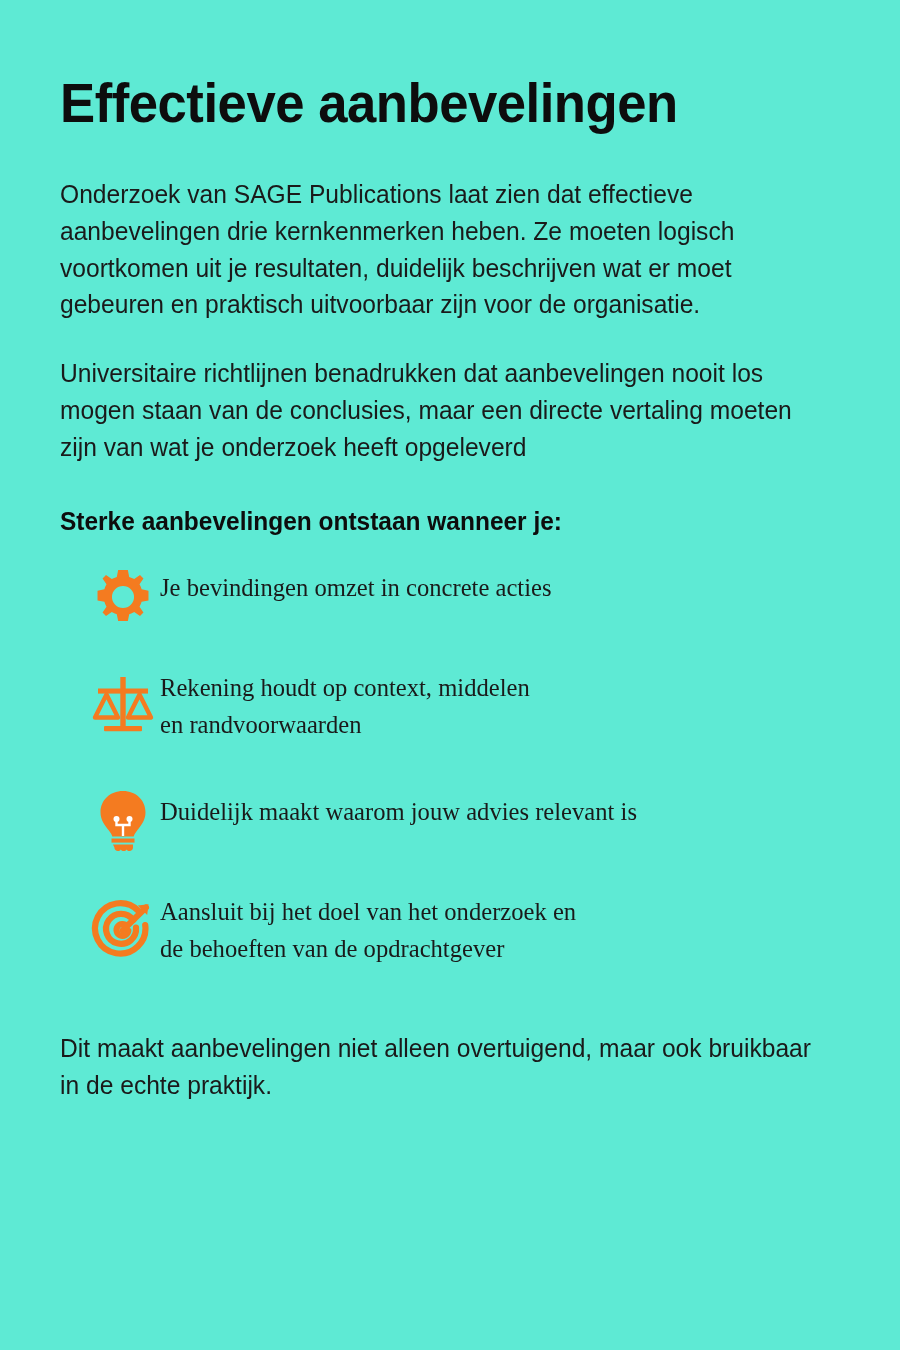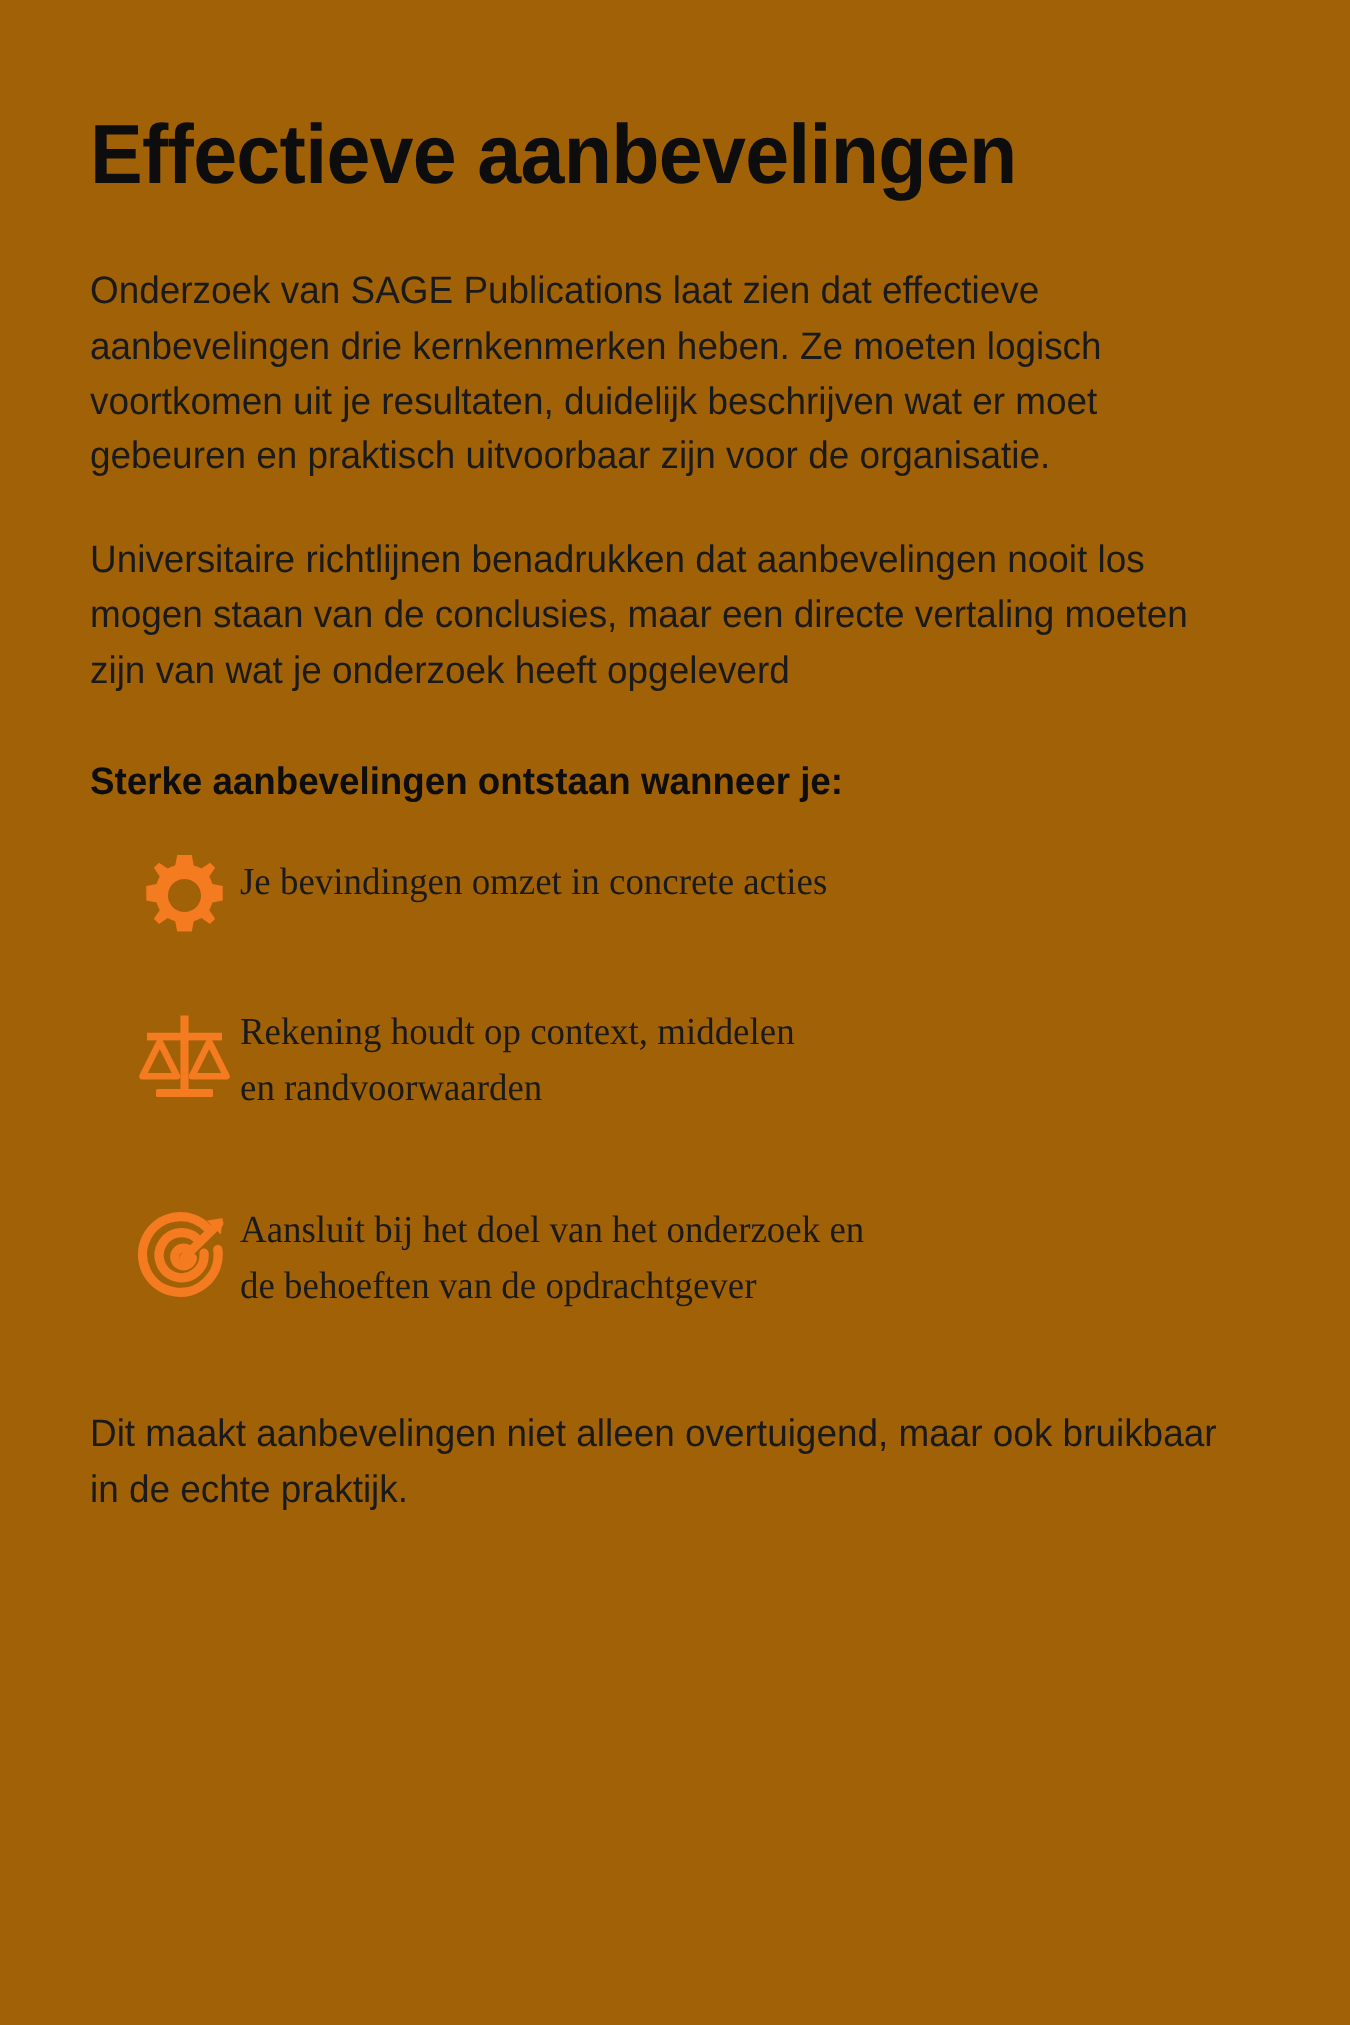--- a/index.html
+++ b/index.html
@@ -12,21 +12,21 @@
     height: 1350px;
     font-family: "Liberation Sans", sans-serif;
     color: #111111;
     overflow: hidden;
   }
 
   .page {
     position: relative;
     width: 900px;
     height: 1350px;
-    background: #a16207;
+    background: #5eead4;
     box-sizing: border-box;
     padding: 0 60px;
   }
 
   
   .title {
     margin: 0;
     padding-top: 74px;
     font-size: 56px;
     line-height: 1.04;
@@ -139,20 +139,34 @@
           <rect x="8" y="14.5" width="50" height="5.1" fill="#F47B20"></rect>
           <rect x="14" y="52" width="38" height="5.3" rx="1" fill="#F47B20"></rect>
           <path d="M16.5 20.5 L28 43.5 L5 43.5 Z" fill="none" stroke="#F47B20" stroke-width="4.4" stroke-linejoin="round"></path>
           <path d="M49.5 20.5 L61 43.5 L38 43.5 Z" fill="none" stroke="#F47B20" stroke-width="4.4" stroke-linejoin="round"></path>
         </svg>
       </span>
       <span class="feature-text">Rekening houdt op context, middelen
 en randvoorwaarden</span>
     </li>
 
+    <li class="feature-item">
+      <span class="feature-icon">
+        <svg width="52" height="64" viewBox="0 0 52 64" aria-hidden="true">
+          <path fill="#F47B20" d="M26 2 C12.8 2 3.5 11.4 3.5 23.2 c0 8.2 4.4 13.2 8.2 18.0 c1.8 2.3 3.1 4.2 3.6 6.2 l21.4 0 c0.5-2.0 1.8-3.9 3.6-6.2 c3.8-4.8 8.2-9.8 8.2-18.0 C48.5 11.4 39.2 2 26 2 z"></path>
+          <circle cx="19.5" cy="30" r="3.0" fill="#ffffff"></circle>
+          <circle cx="32.5" cy="30" r="3.0" fill="#ffffff"></circle>
+          <path d="M19.5 31.5 L19.5 36 L32.5 36 L32.5 31.5" fill="none" stroke="#ffffff" stroke-width="2.4"></path>
+          <path d="M26 36 L26 47" stroke="#ffffff" stroke-width="2.4"></path>
+          <rect x="14.5" y="49.5" width="23" height="4.1" fill="#F47B20"></rect>
+          <path fill="#F47B20" d="M16 55.5 l20 0 0 3.0 c0 2.0-1.6 3.5-3.5 3.5 -1.2 0-2.2-0.6-2.9-1.6 -0.7 1.0-1.7 1.6-2.9 1.6 -1.2 0-2.2-0.6-2.9-1.6 -0.7 1.0-1.7 1.6-2.9 1.6 -1.9 0-3.5-1.5-3.5-3.5 z"></path>
+        </svg>
+      </span>
+      <span class="feature-text">Duidelijk maakt waarom jouw advies relevant is</span>
+    </li>
 
     <li class="feature-item two-line">
       <span class="feature-icon">
         <svg width="64" height="64" viewBox="0 0 64 64" aria-hidden="true">
           <path d="M47 12.5 A25.2 25.2 0 1 0 54.2 27" fill="none" stroke="#F47B20" stroke-width="6.2" stroke-linecap="round"></path>
           <path d="M42.2 22.0 A15.0 15.0 0 1 0 45.0 29.5" fill="none" stroke="#F47B20" stroke-width="6.2" stroke-linecap="round"></path>
           <path d="M36.0 28.0 A6.0 6.0 0 1 0 37.4 32.8" fill="none" stroke="#F47B20" stroke-width="6.0" stroke-linecap="round"></path>
           <path d="M31.5 32.5 L55 9.5" fill="none" stroke="#F47B20" stroke-width="6.0" stroke-linecap="round"></path>
           <path d="M46.8 7.6 L57.5 6.2 L56.2 17.0 Z" fill="#F47B20"></path>
         </svg>

